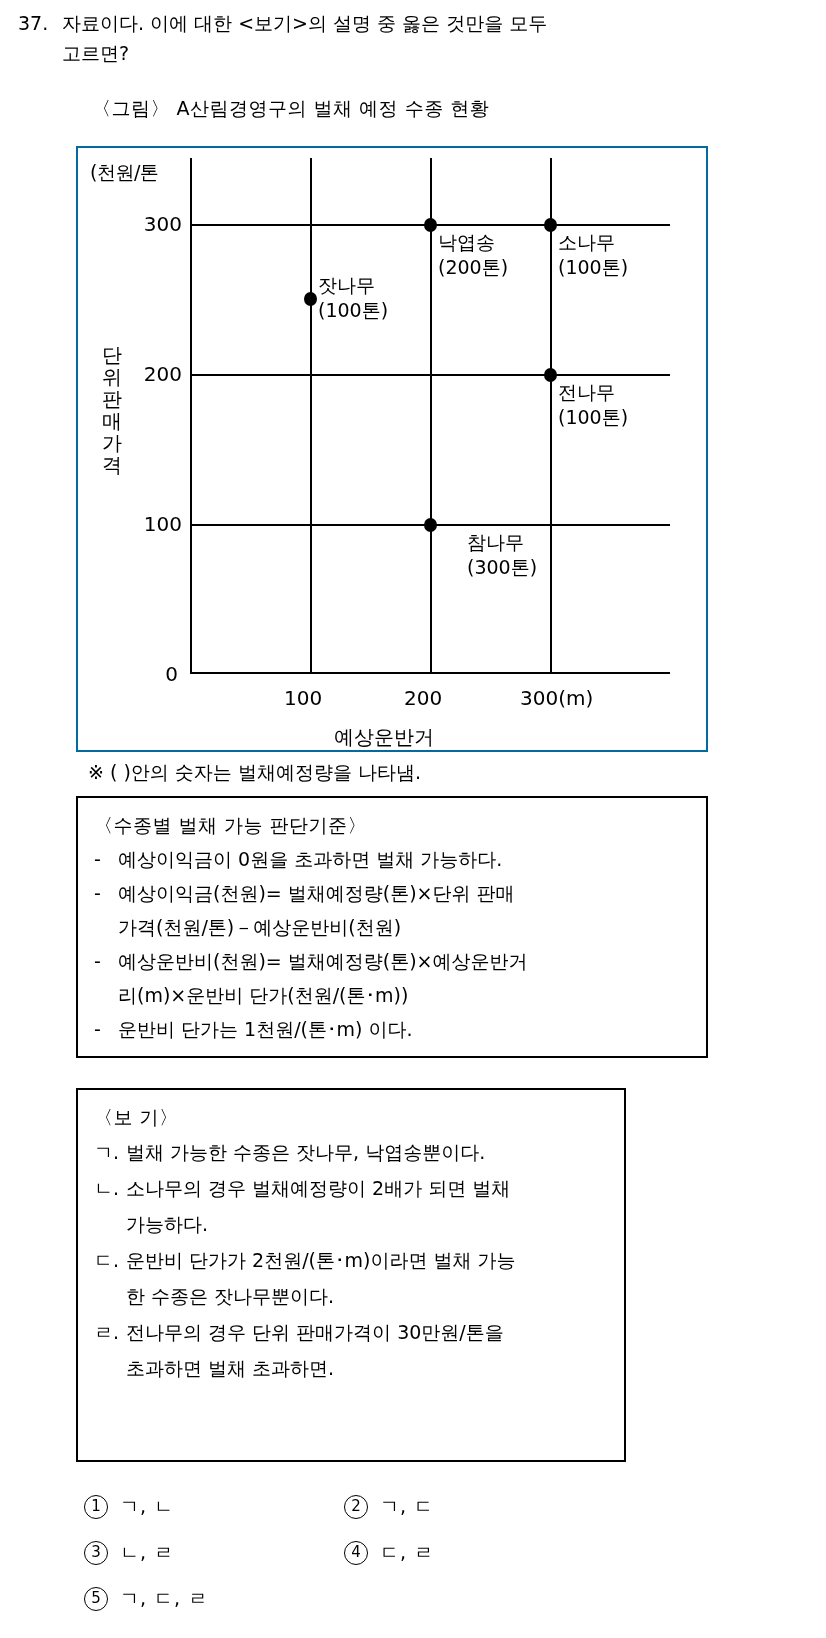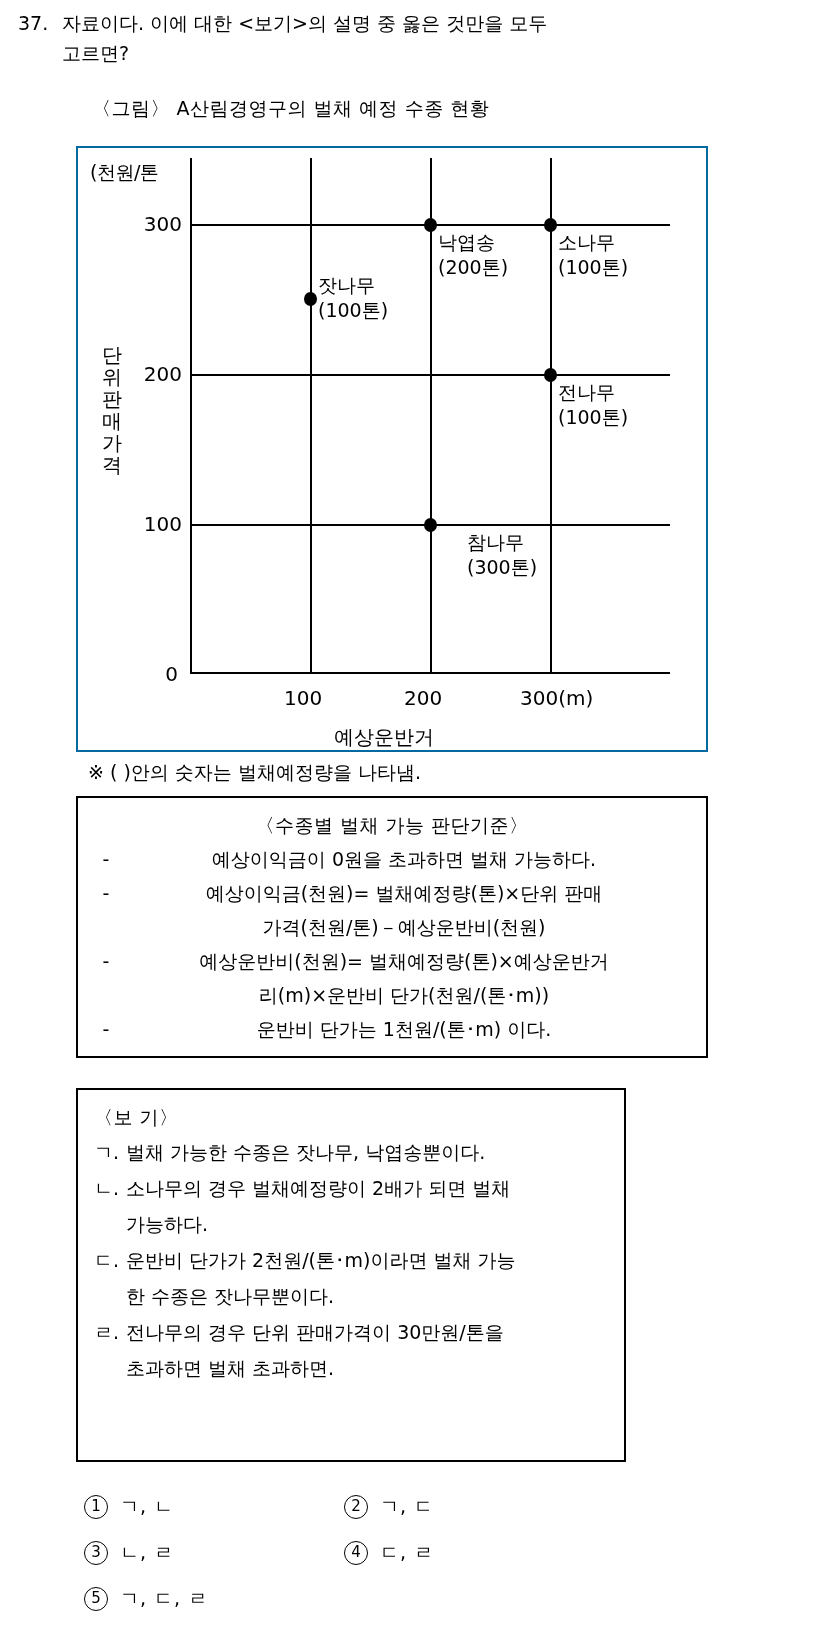--- a/index.html
+++ b/index.html
@@ -165,21 +165,20 @@
     border: 2px solid #000;
     box-sizing: border-box;
     background: #fff;
   }
   #criteria-panel {
     left: 76px;
     top: 796px;
     width: 632px;
     height: 262px;
     padding: 10px 16px 0 16px;
-    text-align: center;
   }
   #choices-panel {
     left: 76px;
     top: 1088px;
     width: 550px;
     height: 374px;
     padding: 10px 16px 0 16px;
   }
   .panel-title {
     font-size: 19px;

